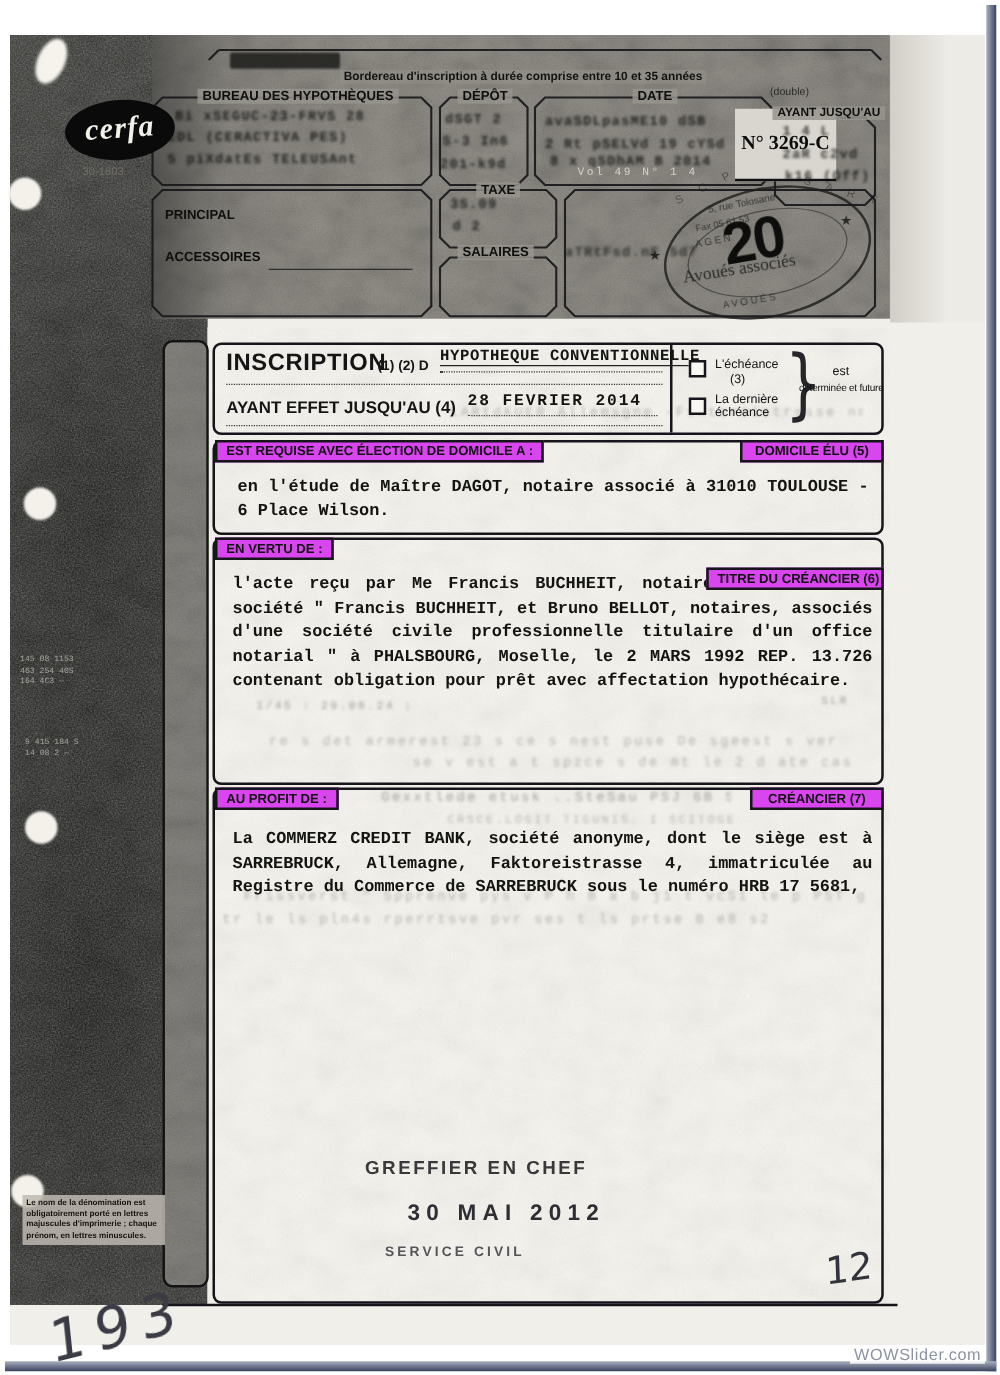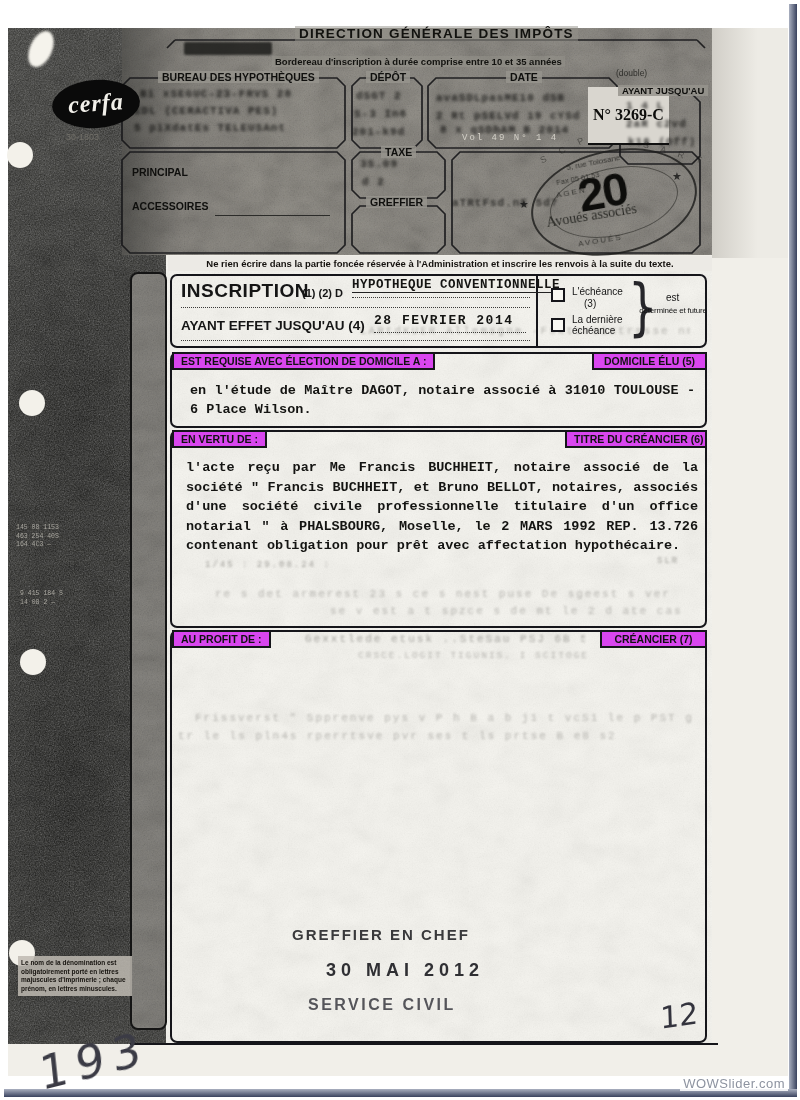--- a/index.html
+++ b/index.html
@@ -122,42 +122,42 @@
 
   .seclabel{height:18px;line-height:15px;border:2px solid #15151a;background:#d946ef;font-weight:bold;
             font-size:10.5px;color:#111;padding:0 7px;white-space:nowrap;z-index:7;}
   #box-domicile{left:170px;top:352px;width:537px;height:76px;}
   #lbl-domicile{left:172px;top:352px;}
   #lbl-domelu{left:592px;top:352px;width:115px;text-align:center;}
   #txt-domicile{left:190px;top:381px;width:505px;font-size:13.5px;line-height:19px;text-align:justify;}
 
   #box-vertu{left:170px;top:430px;width:537px;height:198px;}
   #lbl-vertu{left:172px;top:430px;}
-  #lbl-titre{left:565px;top:430px;width:142px;text-align:center;}
+  #lbl-titre{left:565px;top:454px;width:142px;text-align:center;}
   #txt-vertu{left:186px;top:458px;width:512px;font-size:13.5px;line-height:19.5px;text-align:justify;}
 
   .ghost{font-family:"Liberation Mono","DejaVu Sans Mono",monospace;color:#4c4a45;opacity:.35;filter:blur(1.1px);
          white-space:nowrap;overflow:hidden;font-size:11px;letter-spacing:2px;z-index:5;}
   #g-v1{left:205px;top:560px;width:150px;font-size:9px;opacity:.5;}
   #g-v2{left:657px;top:556px;width:40px;font-size:9px;opacity:.5;}
   #g-v3{left:215px;top:588px;width:462px;}
   #g-v4{left:330px;top:605px;width:360px;}
 
   #box-profit{left:170px;top:630px;width:537px;height:413px;}
   #lbl-profit{left:172px;top:630px;}
   #lbl-creancier{left:600px;top:630px;width:107px;text-align:center;}
   #g-p0{left:305px;top:633px;width:280px;opacity:.45;}
   #g-p1{left:358px;top:650px;width:330px;font-size:9.5px;}
   #txt-profit{left:186px;top:662px;width:512px;font-size:13.5px;line-height:19.5px;text-align:justify;}
   #g-p2{left:195px;top:712px;width:500px;}
   #g-p3{left:178px;top:730px;width:520px;}
 
   #greffier{left:292px;top:926px;font-size:15px;font-weight:bold;letter-spacing:2px;color:#39393b;z-index:6;}
   #date-stamp{left:326px;top:960px;font-size:18px;font-weight:bold;letter-spacing:5px;color:#2f2f33;z-index:6;}
-  #service{left:308px;top:996px;font-size:16px;font-weight:bold;letter-spacing:2.5px;color:#55555a;z-index:6;text-align:center;}
+  #service{left:308px;top:996px;font-size:11px;font-weight:bold;letter-spacing:2.5px;color:#55555a;z-index:6;text-align:center;}
 
   .handw{font-family:"DejaVu Sans",sans-serif;color:#33333d;z-index:8;}
   #hw-12{left:660px;top:998px;font-size:30px;transform:rotate(-8deg) skewX(-6deg);}
   #hw-193{left:38px;top:1034px;font-size:46px;letter-spacing:8px;transform:rotate(-14deg) skewX(-8deg);color:#3b3b45;filter:blur(.2px);}
 </style>
 </head>
 <body>
 
 <div id="page">
 
@@ -217,34 +217,33 @@
     <path d="M245 50 H299 L307 58 V112 L299 120 H245 L237 112 V58 Z"></path>
     <path d="M321 50 H494 L502 58 V112 L494 120 H321 L313 112 V58 Z"></path>
     <path d="M513 66 H577 L585 74 V128 L577 136 H513 L505 128 V74 Z"></path>
     <path d="M15 124 H222 L230 132 V217 L222 225 H15 L7 217 V132 Z"></path>
     <path d="M245 124 H322 L330 132 V162 L322 170 H245 L237 162 V132 Z"></path>
     <path d="M245 178 H322 L330 186 V217 L322 225 H245 L237 217 V186 Z"></path>
     <path d="M345 124 H577 L585 132 V217 L577 225 H345 L337 217 V132 Z"></path>
   </svg>
 
   <div id="redact"></div>
-  <div id="h-title">DIRECTION GÉNÉRALE DES IMPÔTS</div>
   <div id="h-sub">Bordereau d'inscription à durée comprise entre 10 et 35 années</div>
   <div id="h-formno">N° 3269-C</div>
   <div id="h-formno-sub">(double)</div>
 
   <div id="hl-bureau" class="hlabel">BUREAU DES HYPOTHÈQUES</div>
   <div id="hl-depot" class="hlabel">DÉPÔT</div>
   <div id="hl-date" class="hlabel">DATE</div>
   <div id="hl-effet" class="hlabel">AYANT JUSQU'AU</div>
   <div id="hl-principal" class="hlabel">PRINCIPAL</div>
   <div id="hl-accessoires" class="hlabel">ACCESSOIRES</div>
   <div id="acc-line"></div>
   <div id="hl-taxe" class="hlabel">TAXE</div>
-  <div id="hl-salaires" class="hlabel">GREFFIER</div>
+  <div id="hl-salaires" class="hlabel">SALAIRES</div>
 
   <div id="s0" class="smud">Bi xSEGUC-23-FRVS 28</div>
   <div id="s1" class="smud">EDL (CERACTIVA PES)</div>
   <div id="s2" class="smud">5 piXdatEs TELEUSAnt</div>
   <div id="s3" class="smud">dSGT 2</div>
   <div id="s4" class="smud">S-3 In6</div>
   <div id="s5" class="smud">201-k9d</div>
   <div id="s6" class="smud">avaSDLpasME10 dSB</div>
   <div id="s7" class="smud">2 Rt pSELVd 19 cYSd</div>
   <div id="s8" class="smud">8 x qSDhAM B 2014</div>
@@ -280,21 +279,20 @@
   <div id="column">
     <svg class="nz mult" style="opacity:.4">
         <rect filter="url(#fFine)"></rect>
       </svg>
     <svg class="nz mult" style="opacity:.45">
         <rect filter="url(#fBlotch)"></rect>
       </svg>
   </div>
   <div id="bottomline"></div>
 
-  <div id="notice">Ne rien écrire dans la partie foncée réservée à l'Administration et inscrire les renvois à la suite du texte.</div>
 
   <div id="inscBox" class="formbox"></div>
   <div id="insc-div"></div>
   <div id="insc-title">INSCRIPTION</div>
   <div id="insc-refs">(1) (2) D</div>
   <div id="insc-type" class="typed">HYPOTHEQUE CONVENTIONNELLE</div>
   <div id="dots-a" class="dots"></div>
   <div id="dots-b" class="dots"></div>
   <div id="insc-effect">AYANT EFFET JUSQU'AU (4)</div>
   <div id="insc-effect-val" class="typed">28 FEVRIER 2014</div>
@@ -323,20 +321,21 @@
   <div id="g-v1" class="ghost">1/45 : 29.08.24 :</div>
   <div id="g-v2" class="ghost">SLR</div>
   <div id="g-v3" class="ghost">re s det armerest 23 s ce s nest puse De sgeest s ver dite</div>
   <div id="g-v4" class="ghost">se v est a t spzce s de mt le 2 d ate cas</div>
 
   <div id="box-profit" class="formbox"></div>
   <div id="lbl-profit" class="seclabel">AU PROFIT DE :</div>
   <div id="g-p0" class="ghost">Gexxtlede etusk ..SteSau PSJ 6B 50 negasPs5</div>
   <div id="lbl-creancier" class="seclabel">CRÉANCIER (7)</div>
   <div id="g-p1" class="ghost">CRSCE.LOGIT  TIGUNIS.  I  SCITOGE</div>
+  <div id="txt-profit" class="typed">La COMMERZ CREDIT BANK, société anonyme, dont le siège est à SARREBRUCK, Allemagne, Faktoreistrasse 4, immatriculée au Registre du Commerce de SARREBRUCK sous le numéro HRB 17 5681,</div>
   <div id="g-p2" class="ghost">Frissverst " Spprenve pys v P h B a b j1 t vcS1 le p PST g</div>
   <div id="g-p3" class="ghost">tr le ls pln4s rperrtsve pvr ses t ls prtse B e8 s2</div>
 
   <div id="greffier">GREFFIER EN CHEF</div>
   <div id="date-stamp">30 MAI 2012</div>
   <div id="service">SERVICE CIVIL</div>
 
   <div id="hw-12" class="handw">12</div>
   <div id="hw-193" class="handw">193</div>
 

